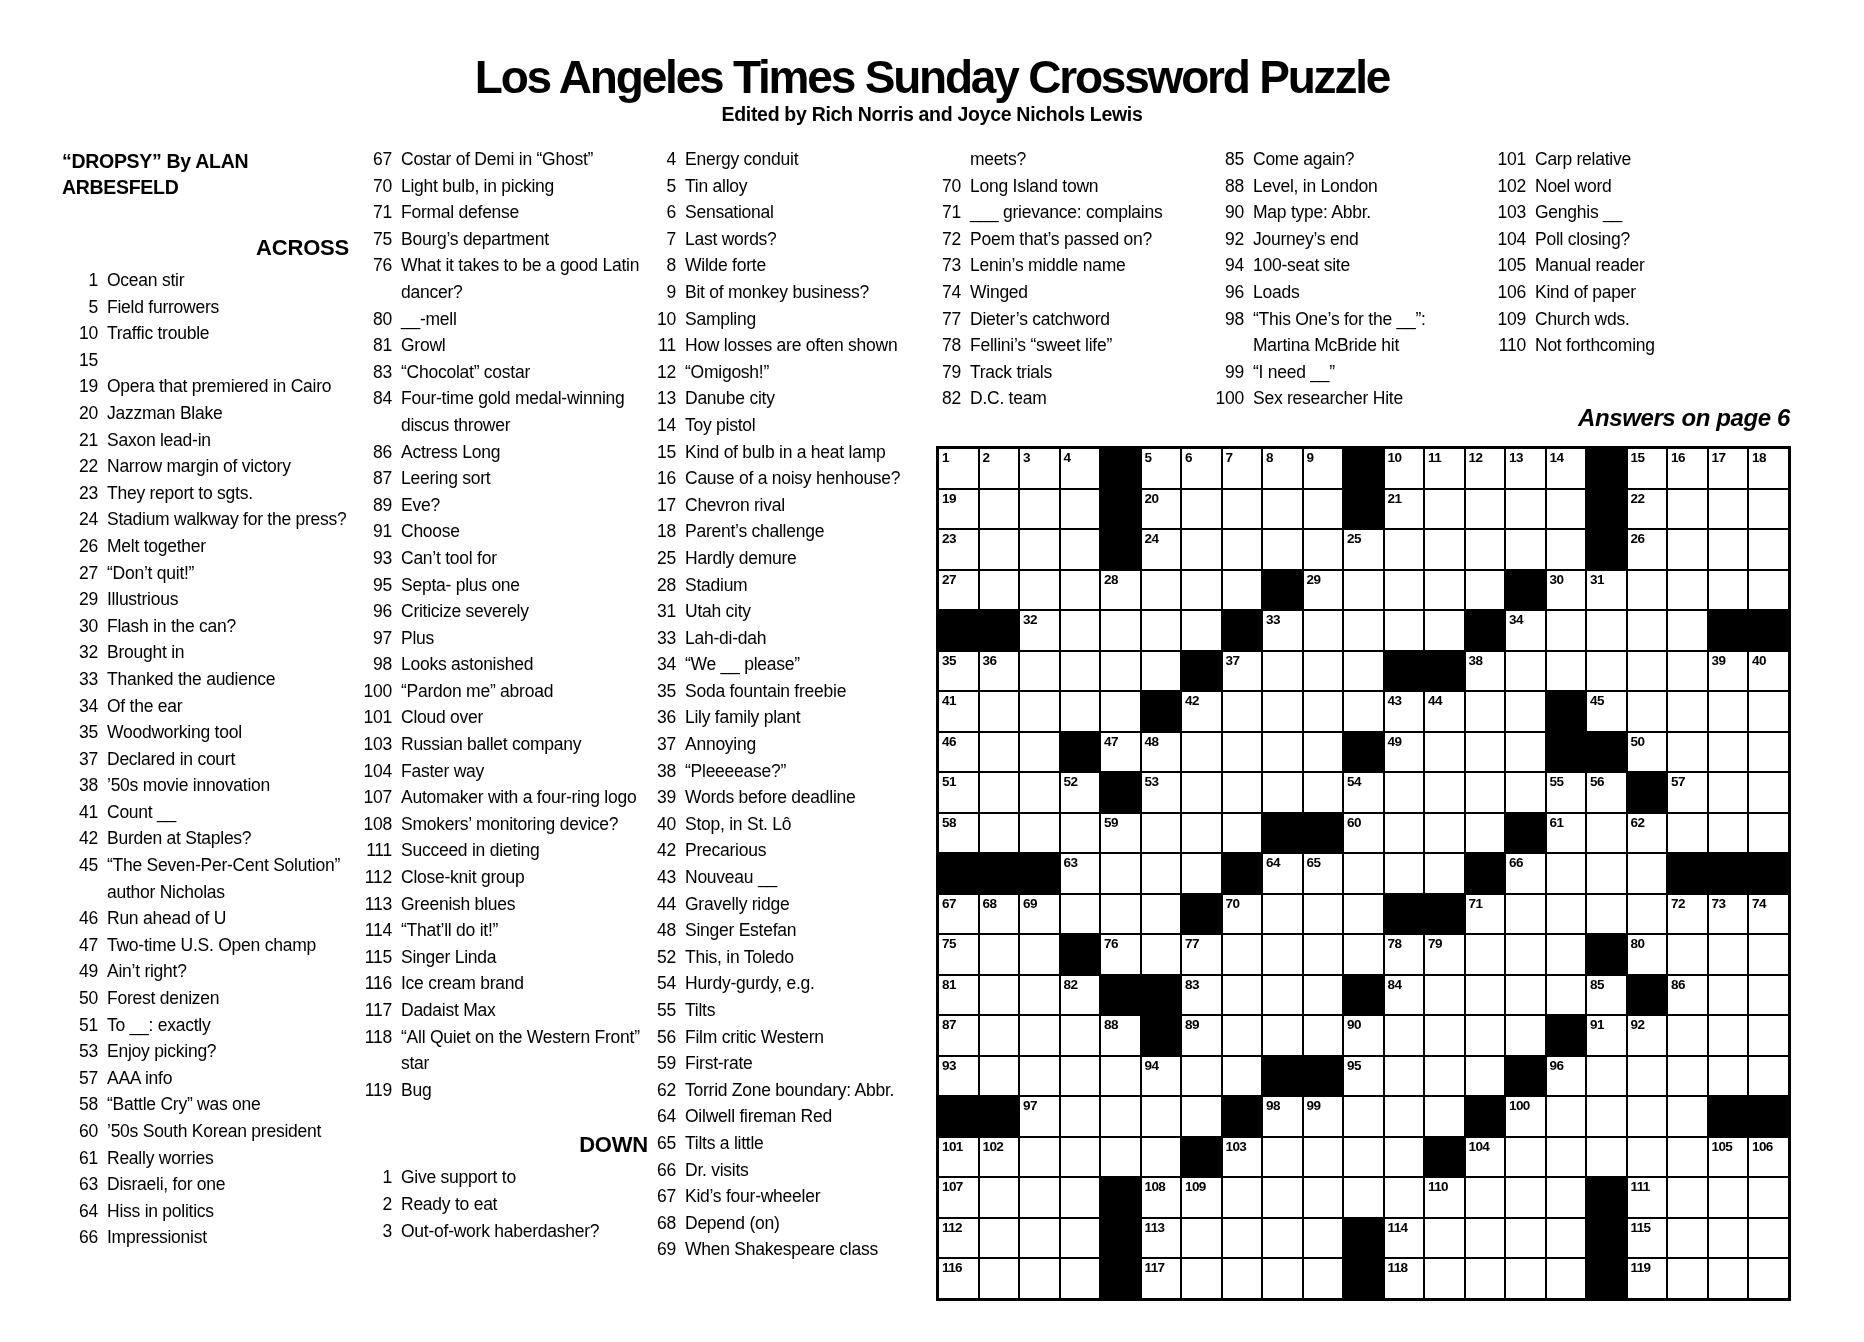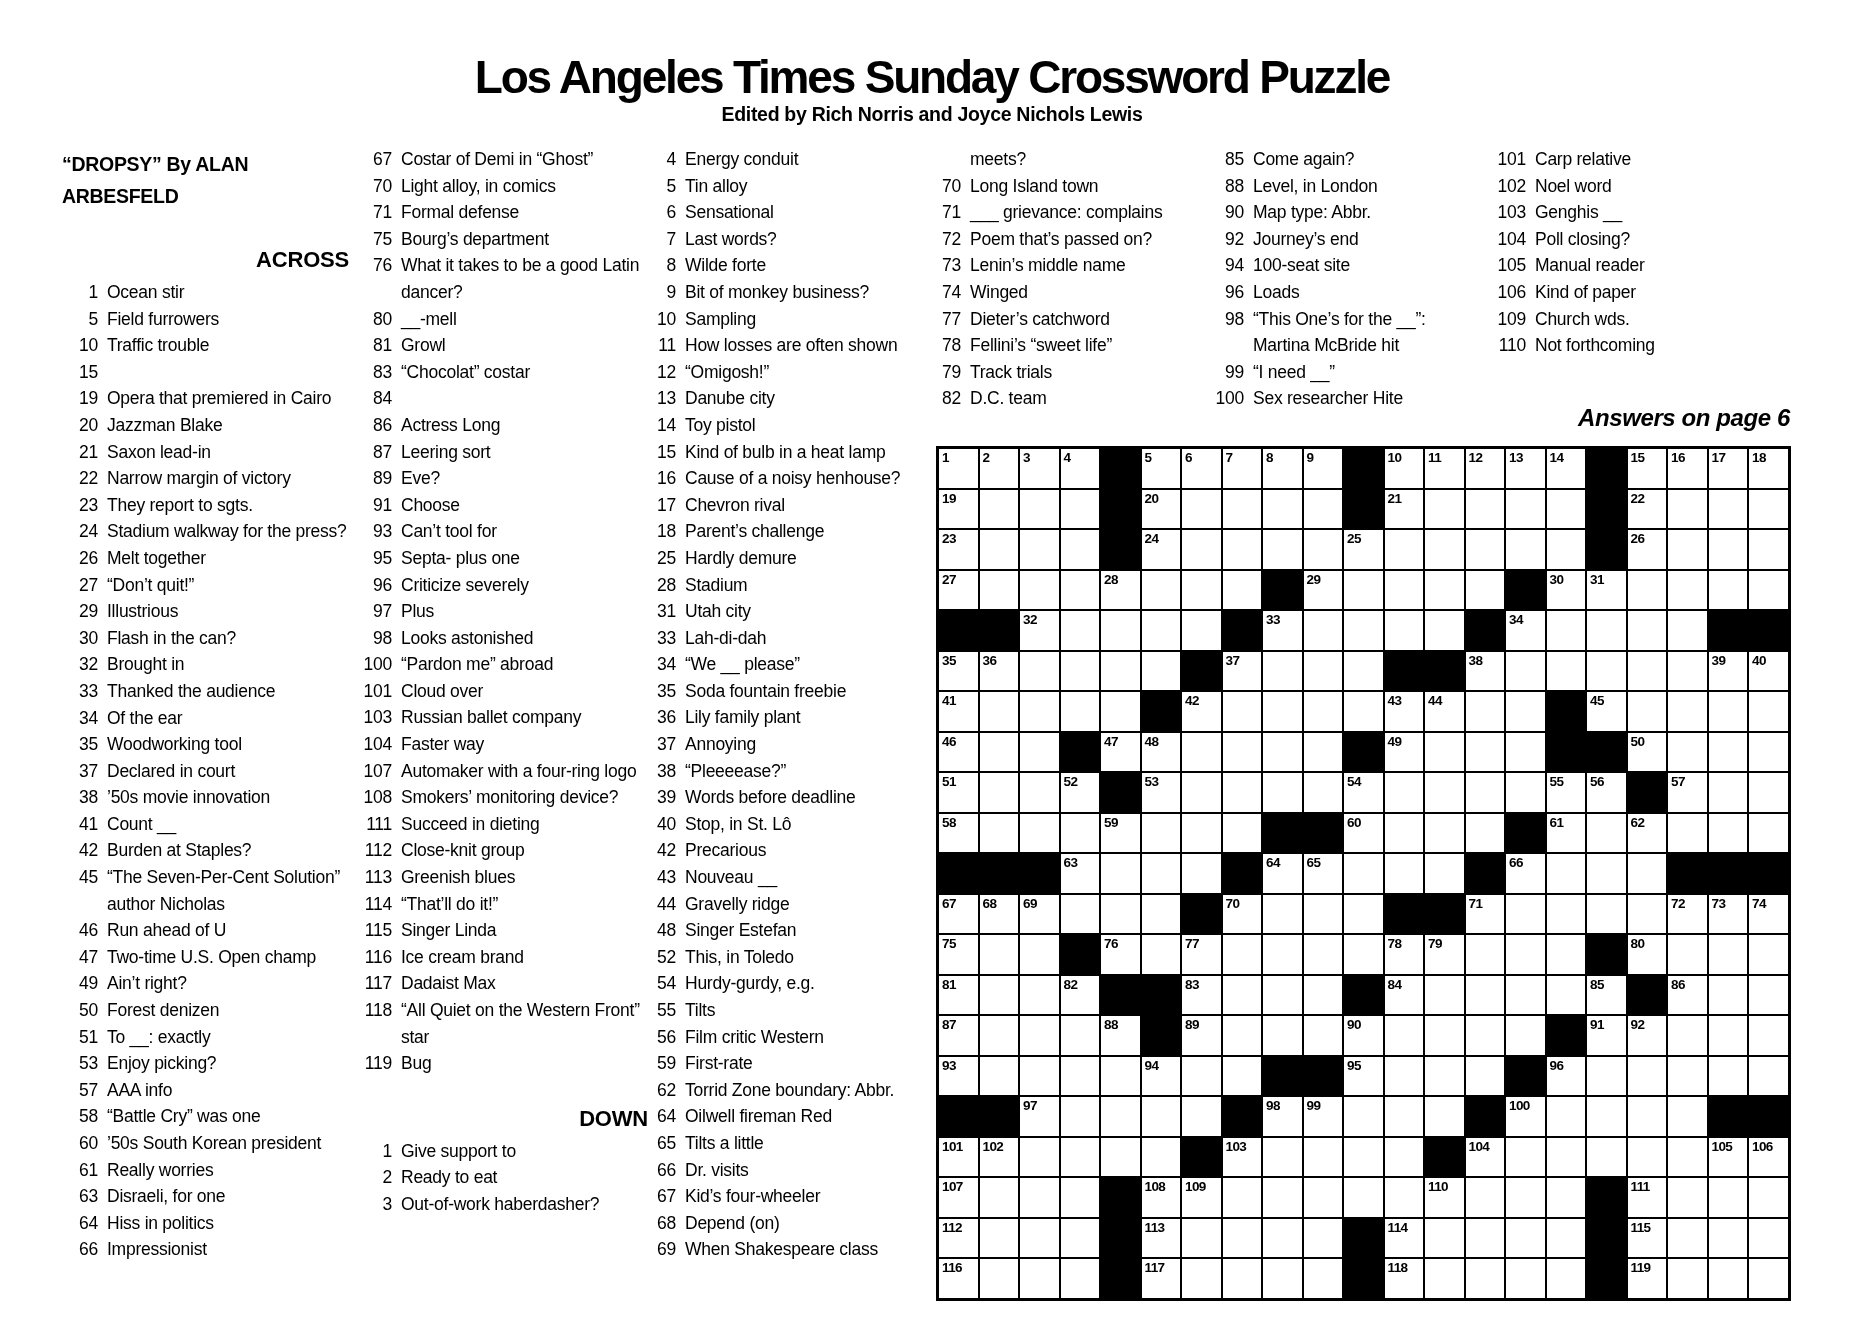--- a/index.html
+++ b/index.html
@@ -9,21 +9,21 @@
         font-size:46px;font-weight:bold;letter-spacing:-2.2px;}
   .page-subtitle{position:absolute;top:103px;left:0;width:100%;text-align:center;
         font-size:19.5px;letter-spacing:-0.3px;font-weight:bold;}
   .clue-col{position:absolute;top:146px;font-size:17.5px;line-height:26.6px;letter-spacing:-0.25px;}
   .col1{left:62px;width:287px;}
   .col2{left:356px;width:292px;}
   .col3{left:640px;width:285px;}
   .col4{left:925px;width:255px;}
   .col5{left:1208px;width:270px;}
   .col6{left:1490px;width:280px;}
-  .byline{font-weight:bold;font-size:19.5px;line-height:32px;margin:2px 0 36px 0;letter-spacing:-0.3px;}
+  .byline{font-weight:bold;font-size:19.5px;line-height:26px;margin:2px 0 36px 0;letter-spacing:-0.3px;}
   .list-header{font-weight:bold;font-size:22px;line-height:24px;margin:0 0 7px 0;letter-spacing:-0.2px;text-align:right;}
   .clue-col .list-header:not(:first-child){margin-top:30px;}
   .clue{display:flex;}
   .cnum{flex:none;width:36px;padding-right:9px;text-align:right;}
   .ctext{flex:1;}
   .answers-note{position:absolute;top:404px;right:74px;font-size:24px;font-weight:bold;
         font-style:italic;letter-spacing:-0.4px;}
   .grid{position:absolute;left:936px;top:446px;background:#000;padding:3px;
         display:grid;grid-template-columns:repeat(21,38.5px);grid-auto-rows:38.5px;gap:2px;}
   .cell{background:#fff;position:relative;}
@@ -185,21 +185,21 @@
         <span class="ctext">Impressionist</span>
       </div>
     </div>
   <div class="clue-col col2">
       <div class="clue">
         <span class="cnum">67</span>
         <span class="ctext">Costar of Demi in “Ghost”</span>
       </div>
       <div class="clue">
         <span class="cnum">70</span>
-        <span class="ctext">Light alloy, in comics</span>
+        <span class="ctext">Light bulb, in picking</span>
       </div>
       <div class="clue">
         <span class="cnum">71</span>
         <span class="ctext">Formal defense</span>
       </div>
       <div class="clue">
         <span class="cnum">75</span>
         <span class="ctext">Bourg’s department</span>
       </div>
       <div class="clue">
@@ -213,20 +213,21 @@
       <div class="clue">
         <span class="cnum">81</span>
         <span class="ctext">Growl</span>
       </div>
       <div class="clue">
         <span class="cnum">83</span>
         <span class="ctext">“Chocolat” costar</span>
       </div>
       <div class="clue">
         <span class="cnum">84</span>
+        <span class="ctext">Four-time gold medal-winning discus thrower</span>
       </div>
       <div class="clue">
         <span class="cnum">86</span>
         <span class="ctext">Actress Long</span>
       </div>
       <div class="clue">
         <span class="cnum">87</span>
         <span class="ctext">Leering sort</span>
       </div>
       <div class="clue">

